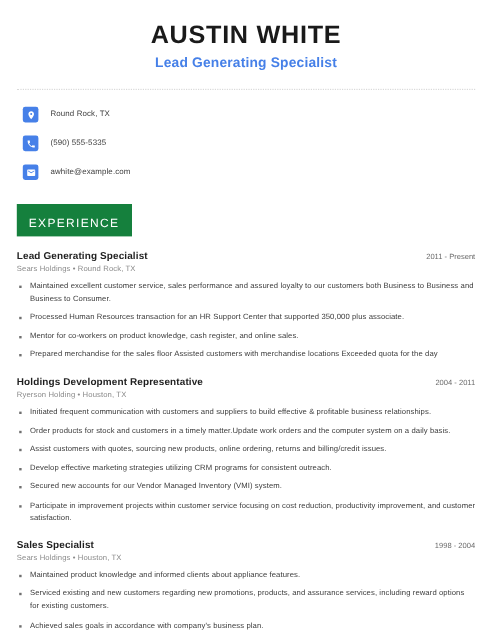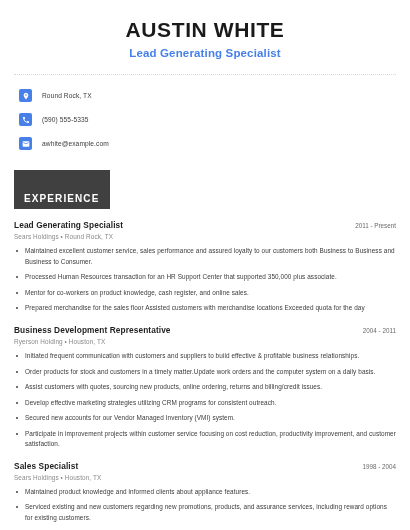--- a/index.html
+++ b/index.html
@@ -73,26 +73,26 @@
   .c-text {
     font-size: 6.6px;
     color: #3c3c3c;
     margin-left: 10px;
     letter-spacing: 0.1px;
   }
 
   
   .section-badge {
     display: inline-block;
-    background: #404040;
+    background: #15803d;
     color: #ffffff;
     font-size: 10px;
-    font-weight: bold;
+    font-weight: normal;
     letter-spacing: 1.1px;
-    padding: 23px 11px 5px 10px;
+    padding: 11px 11px 5px 10px;
     margin-top: 12px;
   }
 
   
   .entry { margin-top: 11px; }
   .entry-head {
     display: flex;
     justify-content: space-between;
     align-items: baseline;
   }
@@ -194,21 +194,21 @@
       <ul class="bullets">
         <li>Maintained excellent customer service, sales performance and assured loyalty to our customers both Business to Business and Business to Consumer.</li>
         <li>Processed Human Resources transaction for an HR Support Center that supported 350,000 plus associate.</li>
         <li>Mentor for co-workers on product knowledge, cash register, and online sales.</li>
         <li>Prepared merchandise for the sales floor Assisted customers with merchandise locations Exceeded quota for the day</li>
       </ul>
     </div>
 
     <div class="entry">
       <div class="entry-head">
-        <span class="entry-title">Business Development Representative</span>
+        <span class="entry-title">Holdings Development Representative</span>
         <span class="entry-dates">2004 - 2011</span>
       </div>
       <div class="entry-sub">Ryerson Holding • Houston, TX</div>
       <ul class="bullets">
         <li>Initiated frequent communication with customers and suppliers to build effective &amp; profitable business relationships.</li>
         <li>Order products for stock and customers in a timely matter.Update work orders and the computer system on a daily basis.</li>
         <li>Assist customers with quotes, sourcing new products, online ordering, returns and billing/credit issues.</li>
         <li>Develop effective marketing strategies utilizing CRM programs for consistent outreach.</li>
         <li>Secured new accounts for our Vendor Managed Inventory (VMI) system.</li>
         <li>Participate in improvement projects within customer service focusing on cost reduction, productivity improvement, and customer satisfaction.</li>

